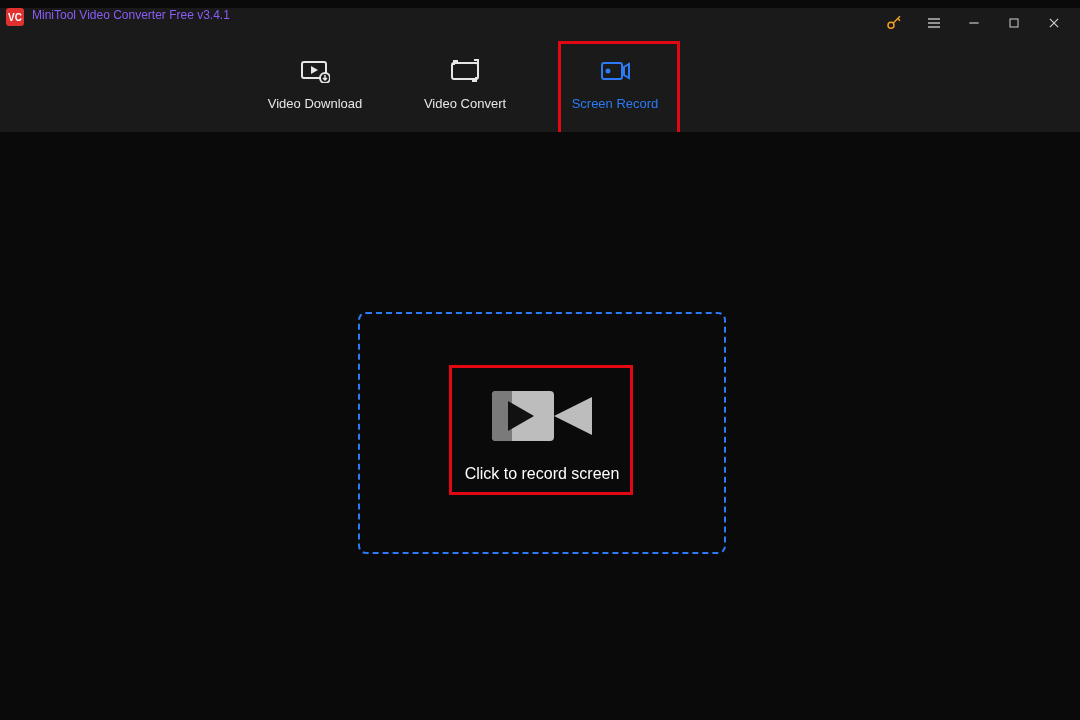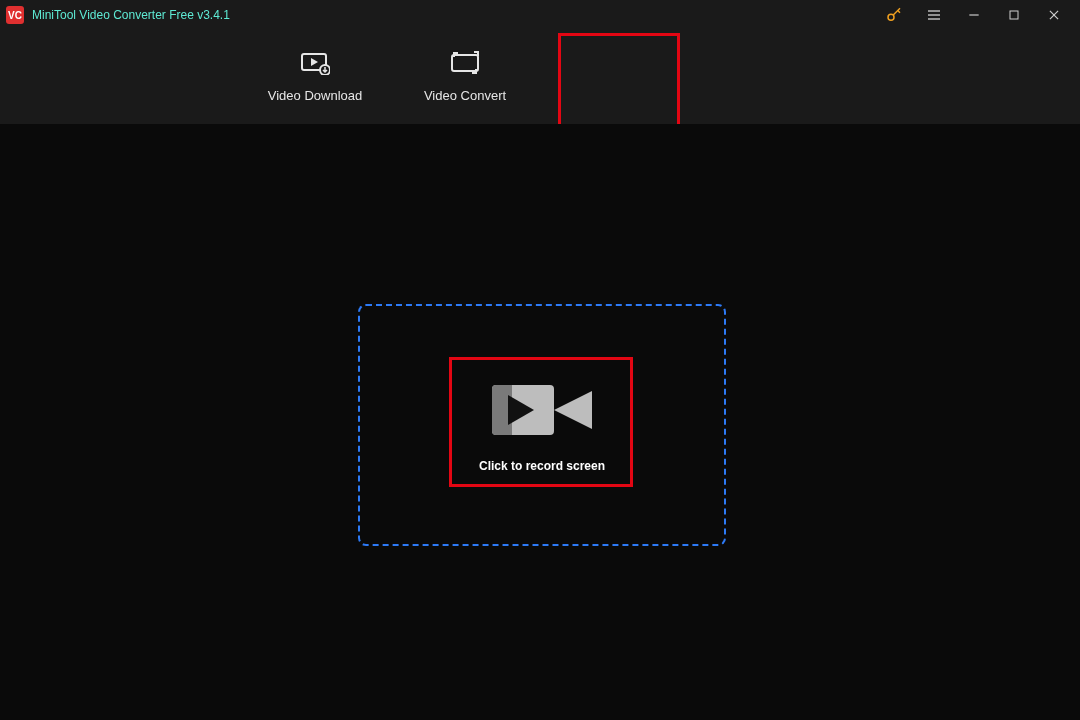--- a/index.html
+++ b/index.html
@@ -16,39 +16,39 @@
     width: 1080px;
     height: 720px;
     position: relative;
     box-sizing: border-box;
   }
   
   .titlebar {
     height: 30px;
     background: #1a1a1a;
     display: flex;
-    align-items: center;
     padding: 0 6px;
+    margin-top: 8px;
   }
   .app-logo {
     width: 18px;
     height: 18px;
     background: #e03030;
     border-radius: 3px;
     display: flex;
     align-items: center;
     justify-content: center;
     color: #fff;
     font-size: 10px;
     font-weight: 700;
     margin-right: 8px;
   }
   .titlebar .title {
     font-size: 12px;
-    color: #5eead4;
+    color: #8b5cf6;
     flex: 0 0 auto;
   }
   .titlebar .spacer { flex: 1; }
   .tb-btn {
     width: 40px;
     height: 30px;
     display: flex;
     align-items: center;
     justify-content: center;
     color: #cfcfcf;
@@ -158,22 +158,22 @@
     position: absolute;
     left: 16px;
     top: 16px;
     width: 0;
     height: 0;
     border-left: 26px solid #111;
     border-top: 15px solid transparent;
     border-bottom: 15px solid transparent;
   }
   .record-label {
-    font-size: 12px;
-    font-weight: 700;
+    font-size: 16px;
+    font-weight: 400;
     color: #ffffff;
   }
 </style>
 </head>
 <body>
 
 <div class="window">
 
   <div class="titlebar">
     <div class="app-logo">VC</div>
@@ -231,20 +231,30 @@
           <rect x="2" y="4" width="26" height="16" rx="2"></rect>
           <path d="M8 2 L4 2 L4 6"></path>
           <path d="M22 22 L26 22 L26 18"></path>
           <polyline points="6,2 4,2 4,4" fill="none"></polyline>
           <path d="M24 1 L28 1 L28 5" transform="translate(0,0)"></path>
         </svg>
       </span>
       <span class="tab-label">Video Convert</span>
     </div>
 
+    <div class="tab active" style="position:relative;">
+      <span class="tab-icon">
+        <svg width="30" height="20" viewBox="0 0 30 20" fill="none" stroke="currentColor" stroke-width="2">
+          <rect x="2" y="2" width="20" height="16" rx="2"></rect>
+          <polygon points="24,6 29,3 29,17 24,14" fill="none"></polygon>
+          <circle cx="8" cy="10" r="2.5" fill="currentColor" stroke="none"></circle>
+        </svg>
+      </span>
+      <span class="tab-label">Screen Record</span>
+    </div>
 
   </div>
 
   <div class="highlight-red" style="left:558px; top:33px; width:122px; height:98px;"></div>
 
   <div class="main">
     <div class="dropzone">
       <div class="record-btn" style="position:relative;">
         <div class="cam-icon">
           <div class="cam-lens"></div>

